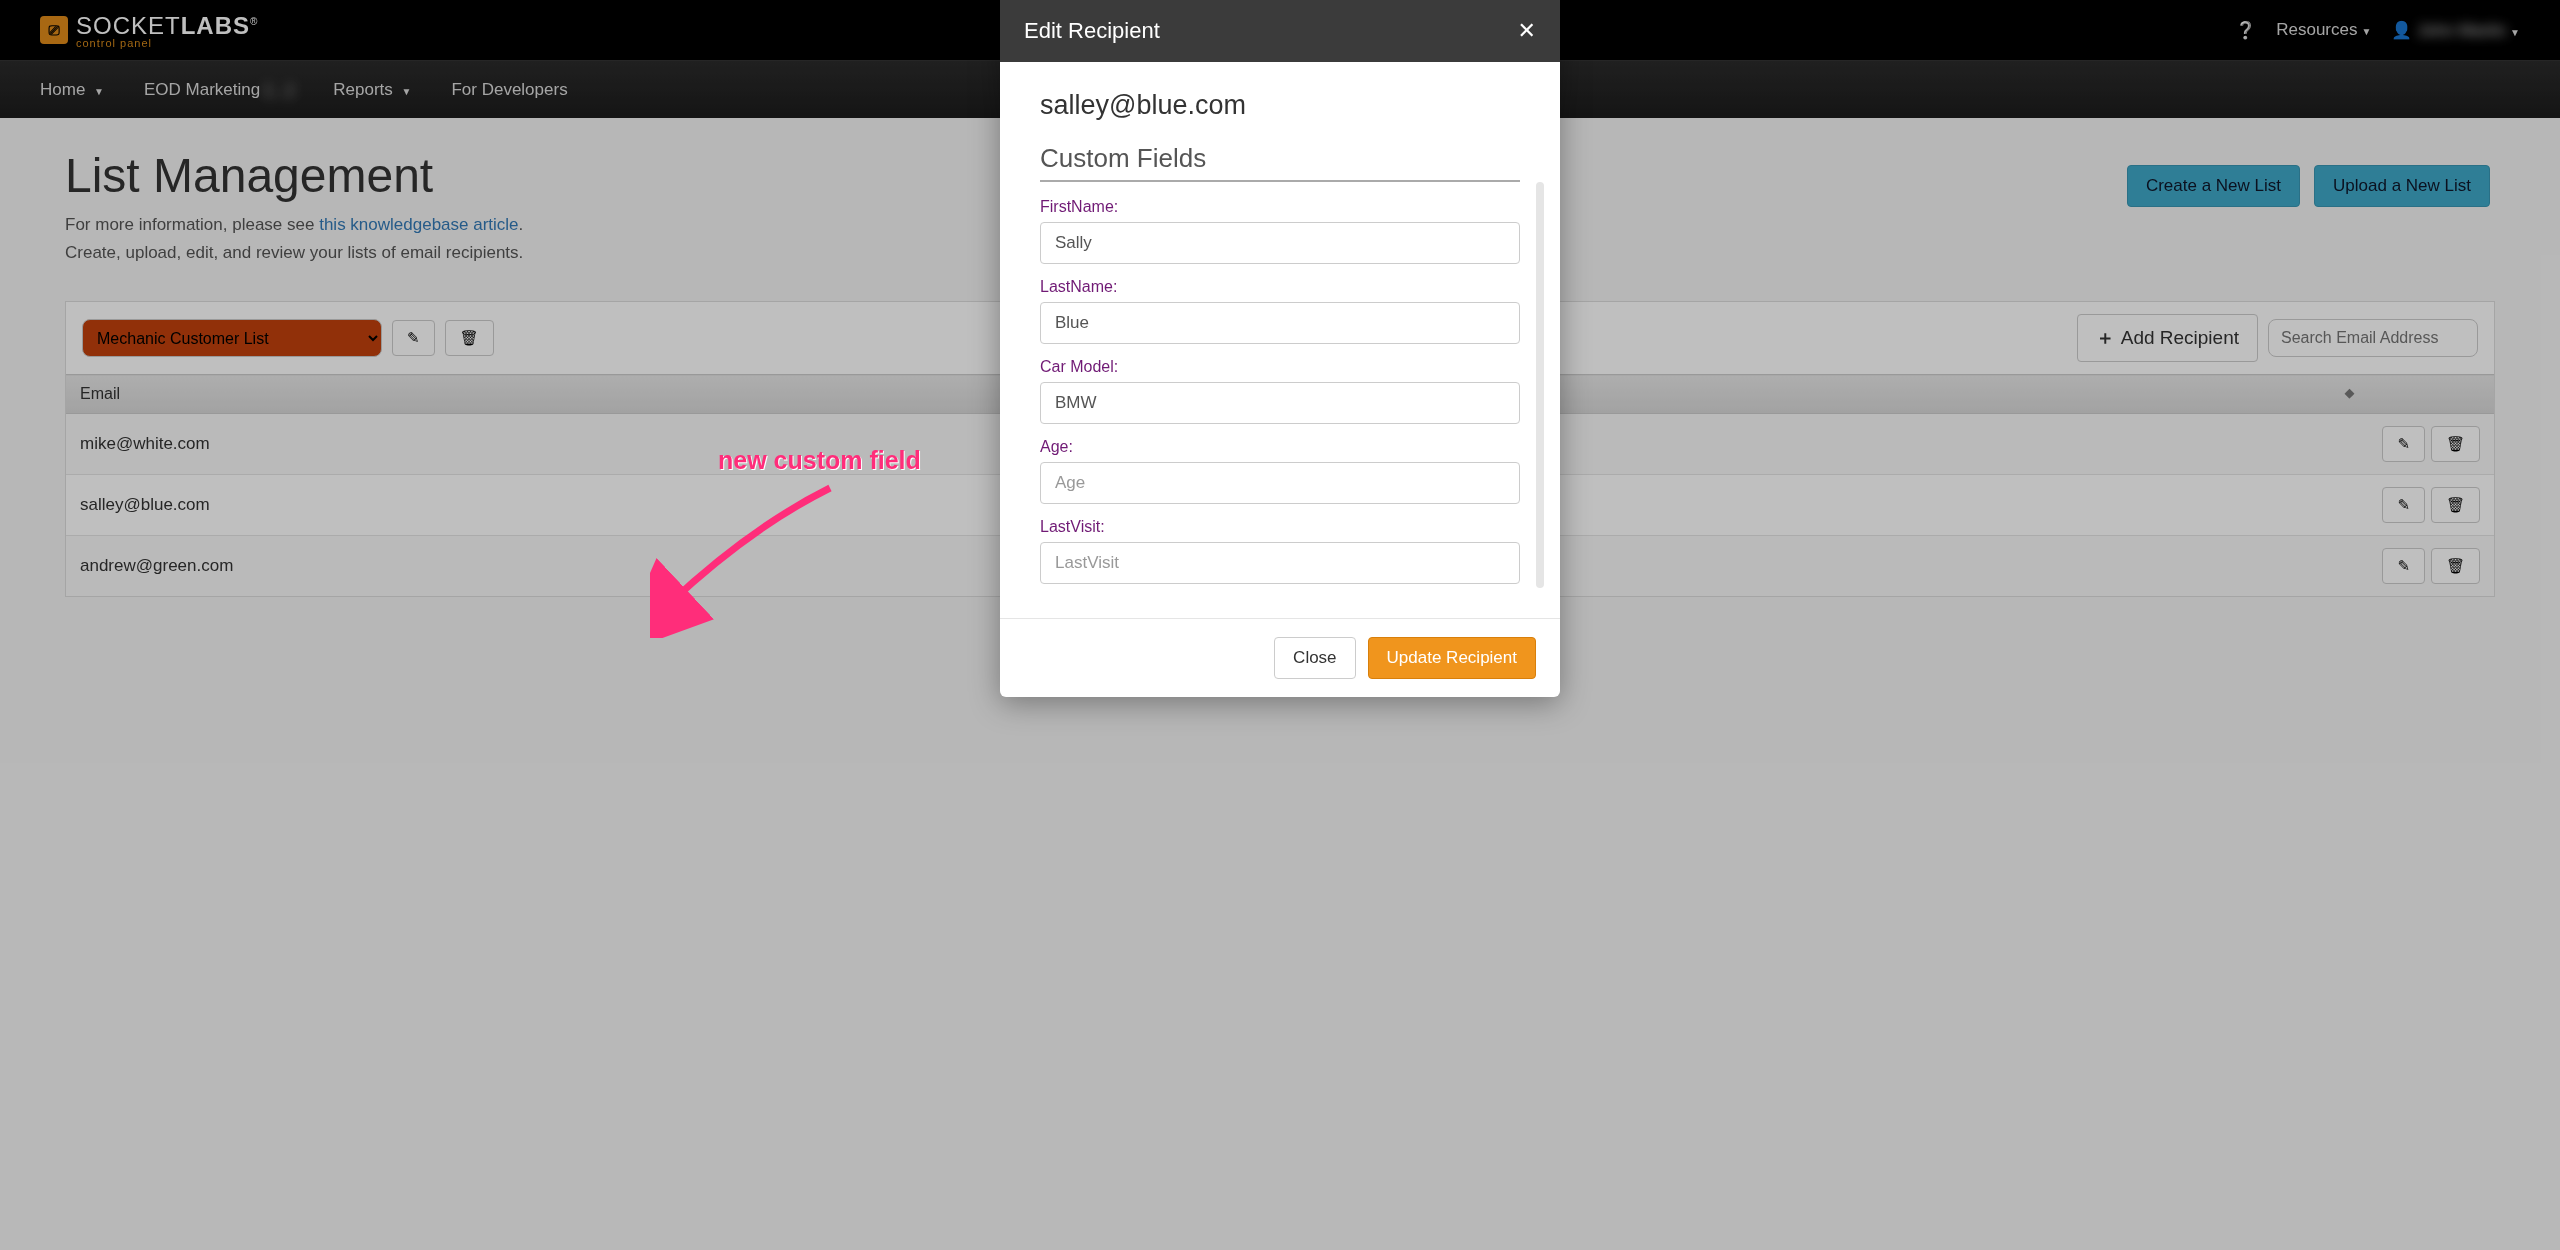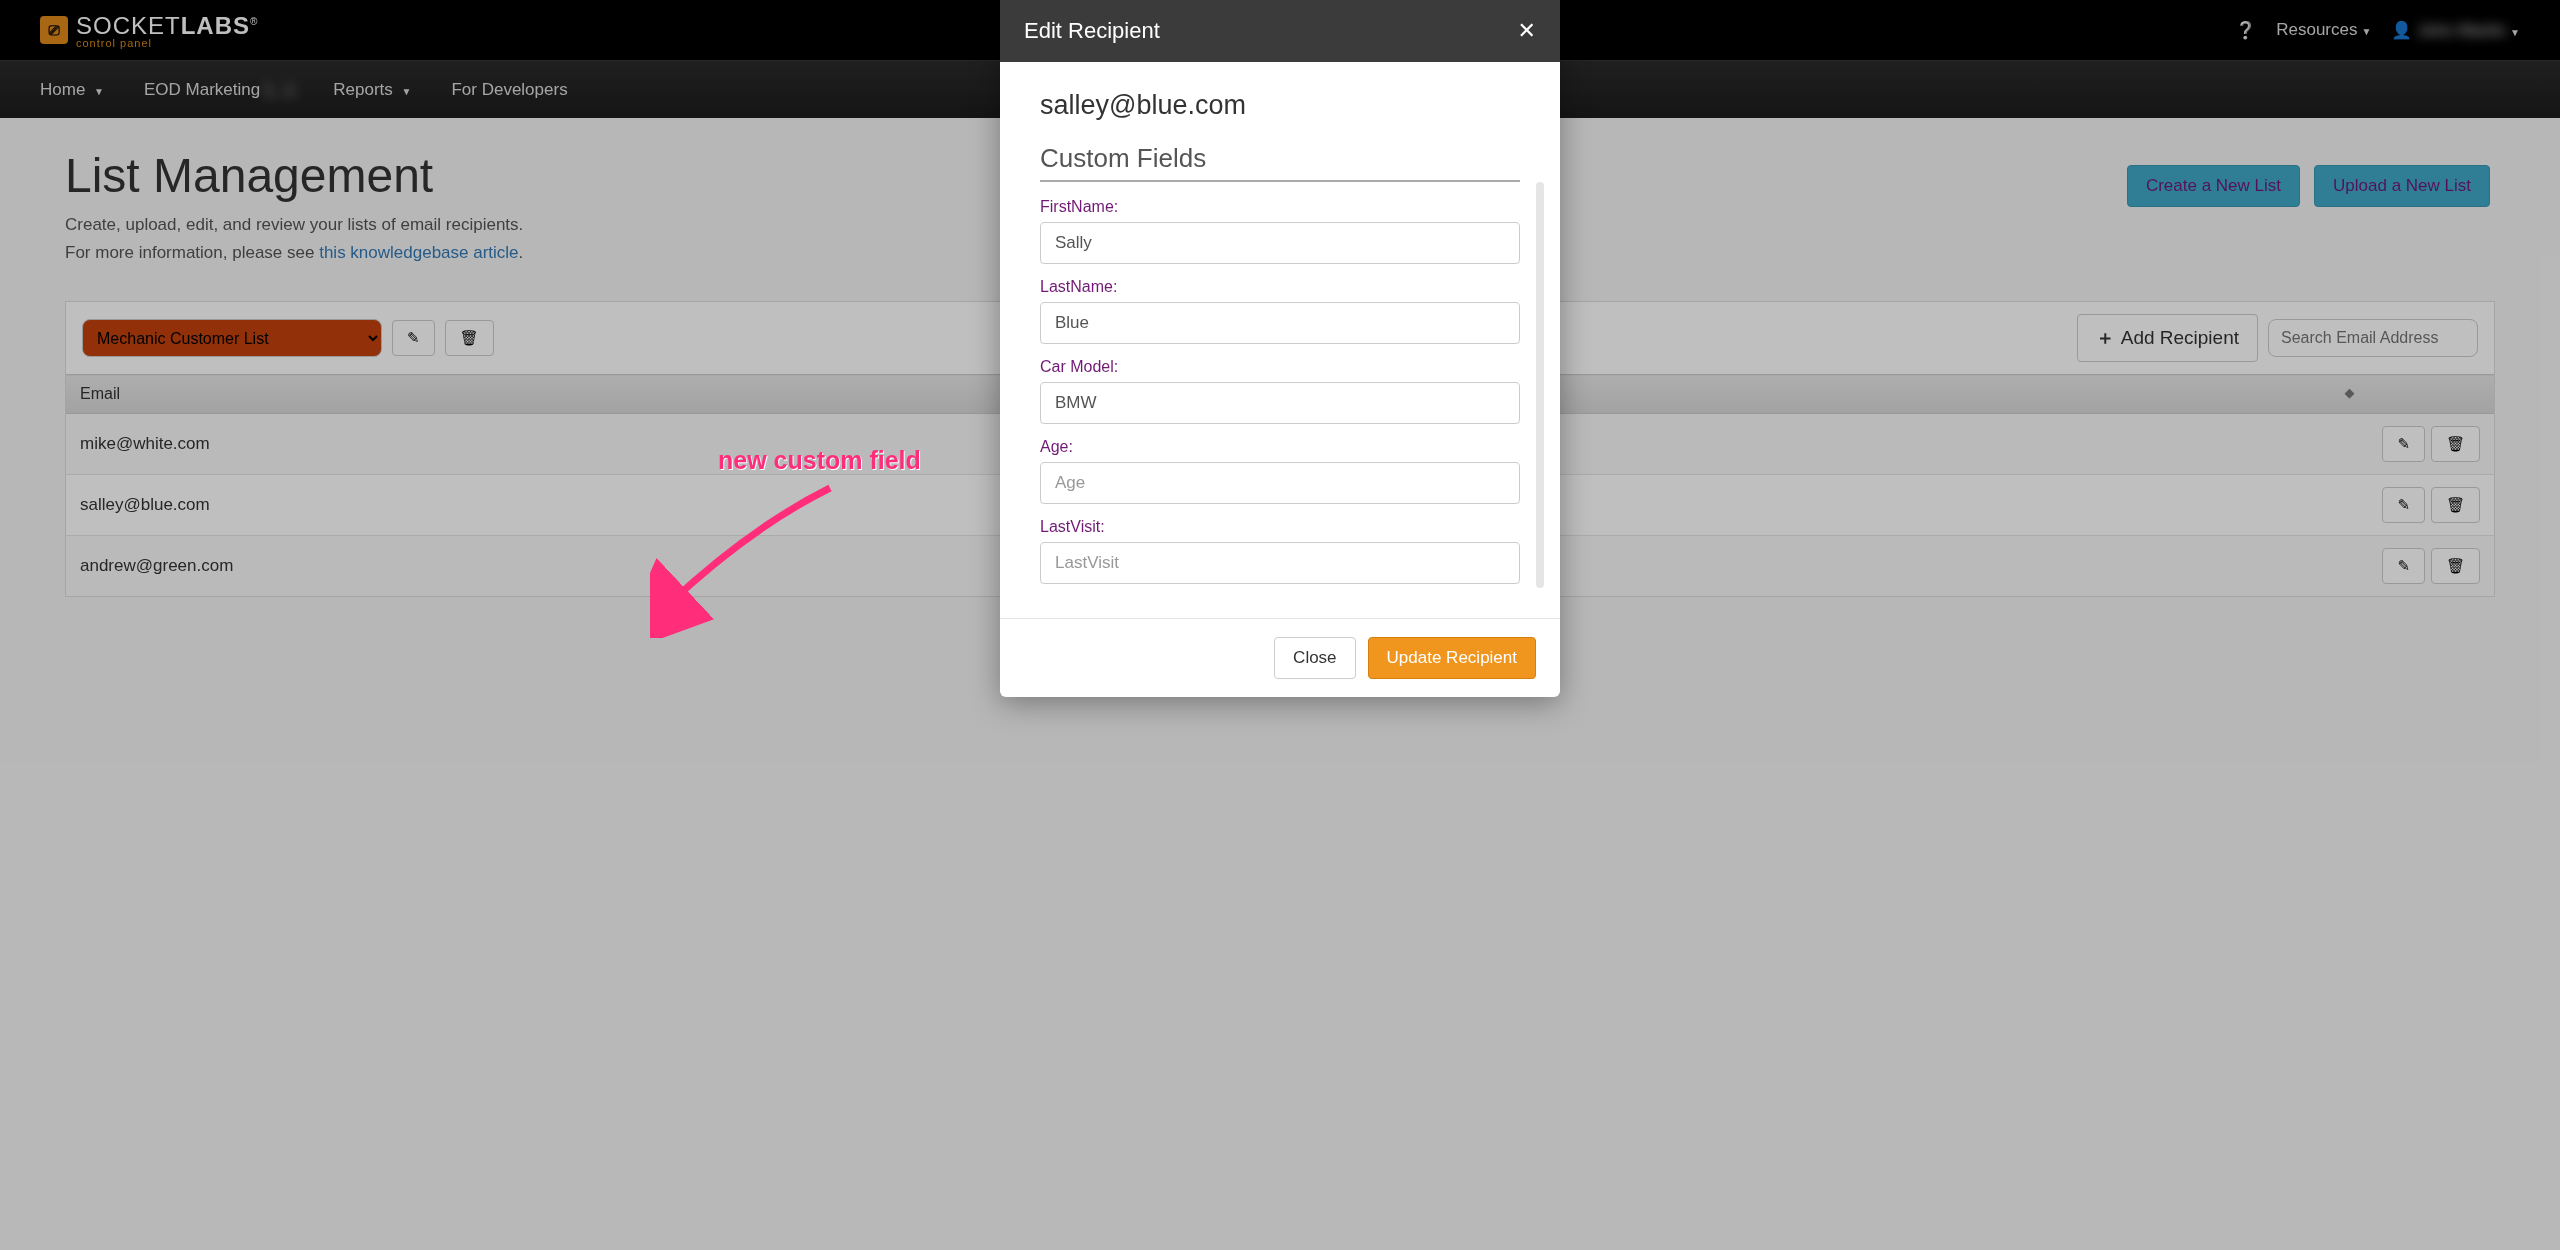--- a/index.html
+++ b/index.html
@@ -21,21 +21,21 @@
 .navbar { background: linear-gradient(#2b2b2b,#1c1c1c); height: 58px; display: flex; align-items: center; padding: 0 40px; gap: 40px; color: #ddd; font-size: 17px; border-top: 1px solid #333; }
 .navbar a { color: #ddd; text-decoration: none; cursor: pointer; }
 
 
 .page { padding: 30px 65px; }
 h1 { font-size: 48px; font-weight: 400; color: #333; margin-bottom: 12px; }
 .page-desc { font-size: 17px; color: #555; margin-bottom: 8px; }
 .page-desc a { color: #337ab7; text-decoration: none; }
 .page-actions { position: absolute; right: 70px; top: 165px; display: flex; gap: 14px; }
 .btn { padding: 10px 18px; border-radius: 4px; font-size: 17px; cursor: pointer; border: 1px solid transparent; }
-.btn-teal { background: #3fa9c9; color: #701a75; border-color: #3896b3; }
+.btn-teal { background: #3fa9c9; color: #0f172a; border-color: #3896b3; }
 .btn-default { background: #fff; border: 1px solid #ccc; color: #333; }
 .btn-orange { background: #f0951d; color: #fff; border-color: #d87f0b; }
 .btn-icon { background: #fff; border: 1px solid #ccc; padding: 8px 14px; border-radius: 4px; cursor: pointer; font-size: 15px; }
 
 
 .list-panel { border: 1px solid #ddd; margin-top: 38px; background: #fff; }
 .list-controls { display: flex; align-items: center; gap: 10px; padding: 12px 16px; }
 .select-wrap { flex: 0 0 300px; }
 select { width: 100%; height: 38px; border: 1px solid #ccc; border-radius: 8px; font-size: 16px; padding: 0 10px; background: #c2410c; }
 .spacer { flex: 1; }
@@ -89,24 +89,24 @@
 
 <div class="navbar">
   <a><span>Home</span> <span class="caret">▼</span></a>
   <a><span>EOD Marketing</span> <span class="blurred">(…)</span></a>
   <a><span>Reports</span> <span class="caret">▼</span></a>
   <a><span>For Developers</span></a>
 </div>
 
 <div class="page">
   <h1>List Management</h1>
-  <div class="page-desc">Create, upload, edit, and review your lists of email recipients.</div>
   <div class="page-desc">
     <span>For more information, please see </span><a>this knowledgebase article</a>.
   </div>
+  <div class="page-desc">Create, upload, edit, and review your lists of email recipients.</div>
   <div class="page-actions">
     <button class="btn btn-teal">Create a New List</button>
     <button class="btn btn-teal">Upload a New List</button>
   </div>
 
   <div class="list-panel">
     <div class="list-controls">
       <div class="select-wrap">
         <select>
           <option>Mechanic Customer List</option>

